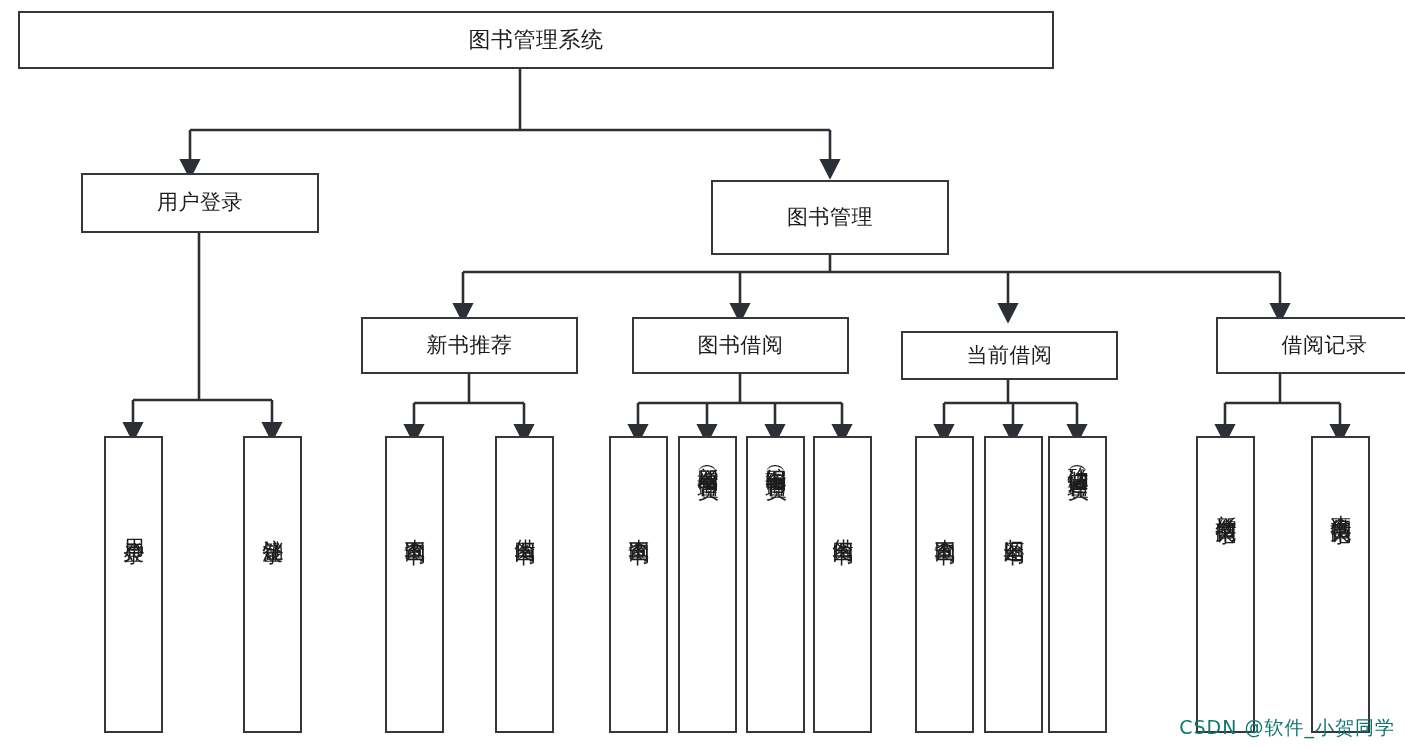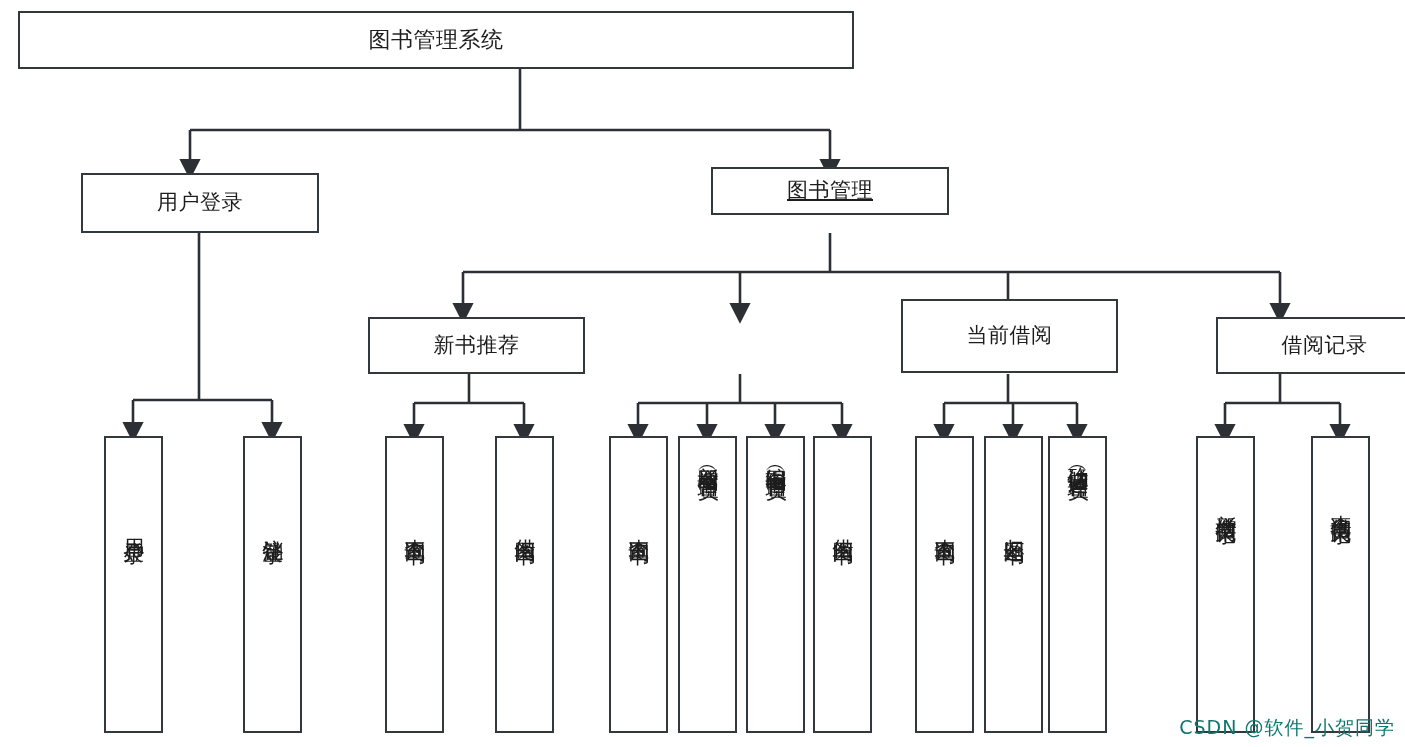--- a/index.html
+++ b/index.html
@@ -134,38 +134,41 @@
       <path d="M1013,403 L1013,427" marker-end="url(#arrowhead)"></path>
       <path d="M1077,403 L1077,427" marker-end="url(#arrowhead)"></path>
 
       <path d="M1280,374 L1280,403"></path>
       <path d="M1225,403 L1340,403"></path>
       <path d="M1225,403 L1225,427" marker-end="url(#arrowhead)"></path>
       <path d="M1340,403 L1340,427" marker-end="url(#arrowhead)"></path>
     </g>
   </svg>
 
-  <div class="node root horizontal" style="left:18px; top:11px; width:836px; height:58px;">
+  <div class="node root horizontal" style="left:18px; top:11px; width:1036px; height:58px;">
     <span class="node-label">图书管理系统</span>
   </div>
 
   <div class="node horizontal" style="left:81px; top:173px; width:238px; height:60px;">
     <span class="node-label">用户登录</span>
   </div>
 
-  <div class="node horizontal" style="left:711px; top:167px; width:238px; height:48px;text-decoration:underline;">
+  <div class="node horizontal" style="left:711px; top:180px; width:238px; height:75px;">
     <span class="node-label">图书管理</span>
   </div>
 
-  <div class="node horizontal" style="left:361px; top:317px; width:217px; height:57px;margin-left:7px;">
+  <div class="node horizontal" style="left:361px; top:317px; width:217px; height:57px;">
     <span class="node-label">新书推荐</span>
   </div>
 
-
-  <div class="node horizontal" style="left:901px; top:299px; width:217px; height:74px;">
+  <div class="node horizontal" style="left:632px; top:317px; width:217px; height:57px;">
+    <span class="node-label">图书借阅</span>
+  </div>
+
+  <div class="node horizontal" style="left:901px; top:331px; width:217px; height:49px;">
     <span class="node-label">当前借阅</span>
   </div>
 
   <div class="node horizontal" style="left:1171px; top:317px; width:217px; height:57px;margin-left:45px;">
     <span class="node-label">借阅记录</span>
   </div>
 
   <div class="node vertical mid2" style="left:104px; top:436px; width:59px; height:297px;">
     <span class="node-label">用户登录</span>
   </div>

